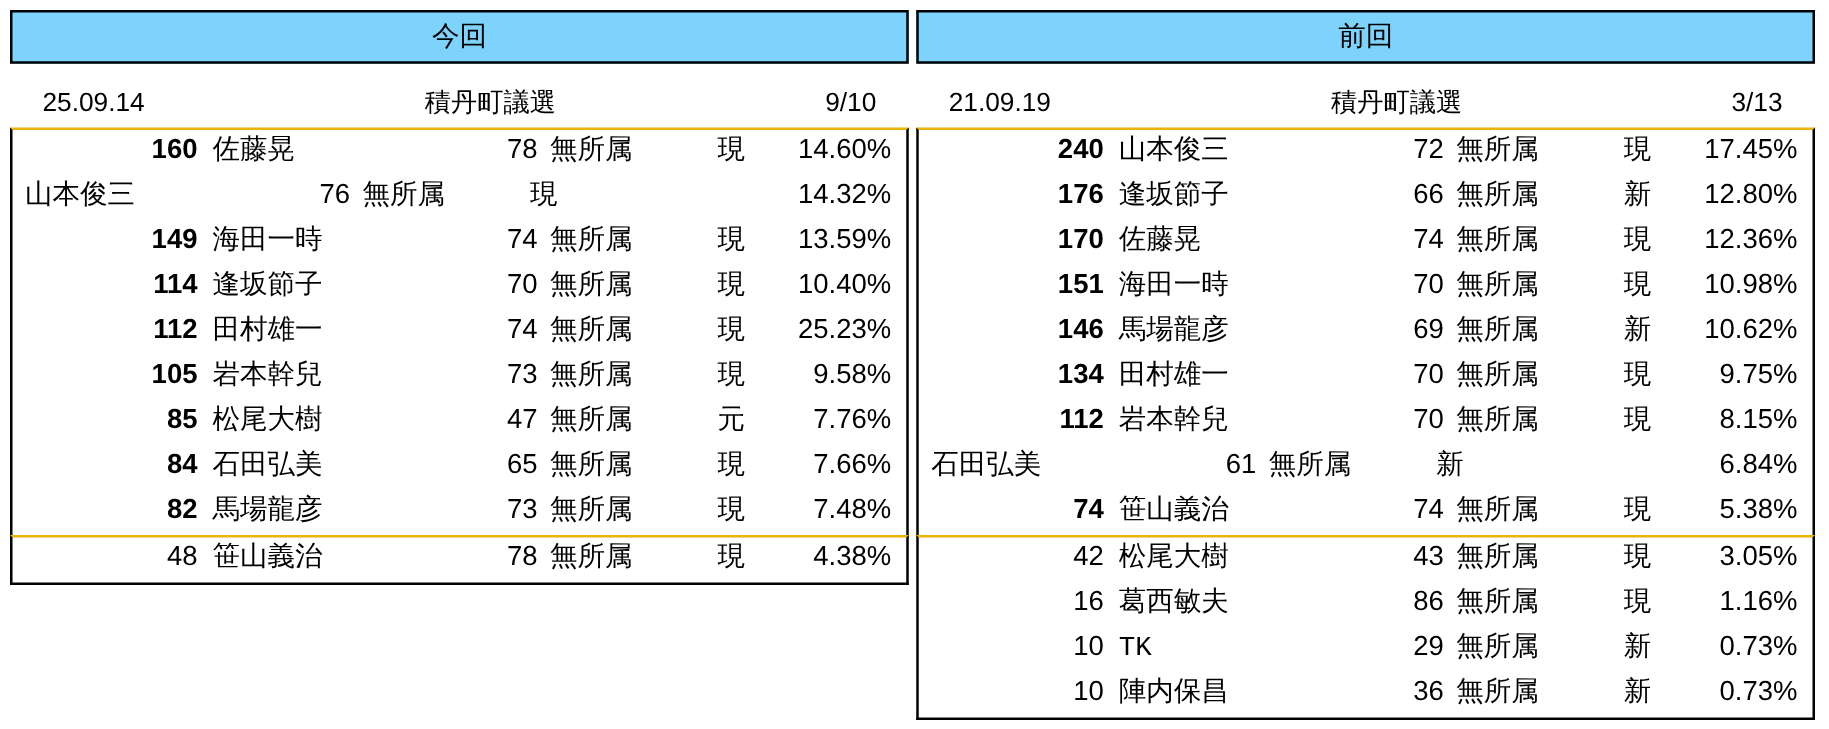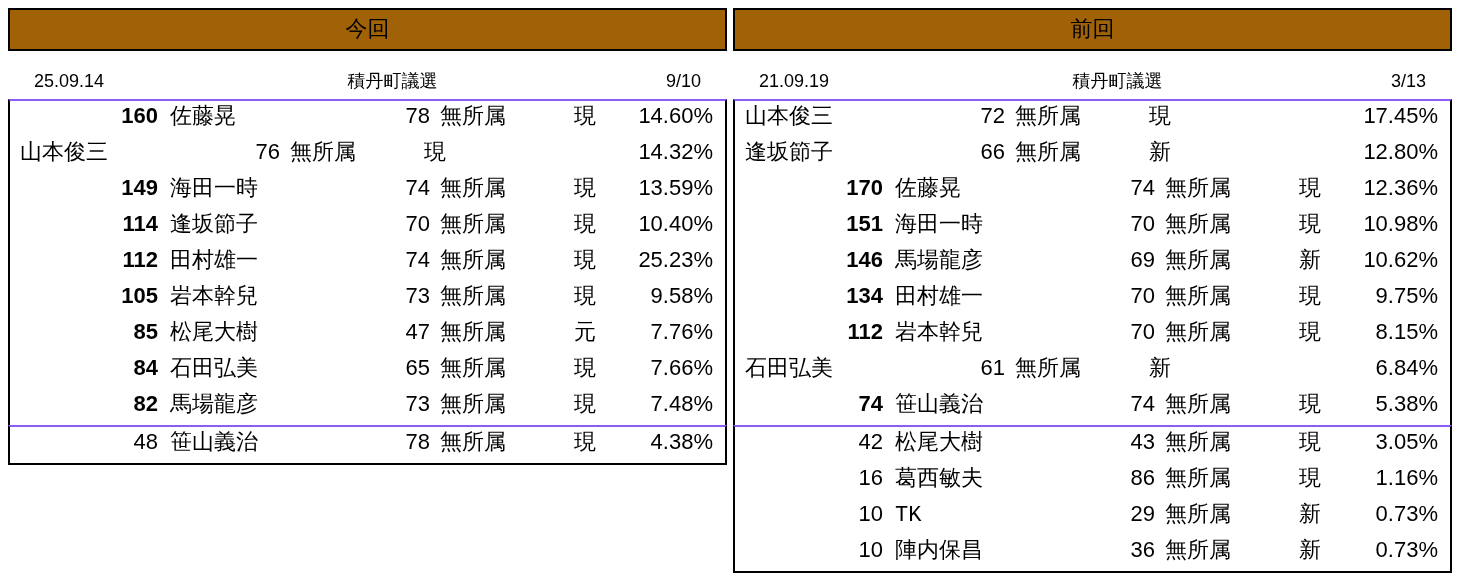--- a/index.html
+++ b/index.html
@@ -32,27 +32,27 @@
     width: 719px;
     box-sizing: border-box;
   }
   .col-title {
     border: 2px solid #000;
     text-align: center;
     font-size: 22px;
     line-height: 1;
     padding: 8px 0 9px 0;
     box-sizing: border-box;
-    background: #a16207;
+    background: #7dd3fc;
   }
   .meta {
     display: flex;
     flex-direction: row;
     align-items: baseline;
-    font-size: 18px;
+    font-size: 21px;
     padding: 10px 4px 6px 4px;
     box-sizing: border-box;
   }
   .meta .date {
     width: 27%;
     text-align: left;
     padding-left: 22px;
     box-sizing: border-box;
   }
   .meta .name {
@@ -65,21 +65,21 @@
     padding-right: 22px;
     box-sizing: border-box;
     margin-top: 10px;
   }
   .table-wrap {
     position: relative;
   }
   .rows {
     border-left: 2px solid #000;
     border-right: 2px solid #000;
-    border-top: 2px solid #8b5cf6;
+    border-top: 2px solid #eab308;
     box-sizing: border-box;
   }
   .rows.has-bottom {
     border-bottom: 2px solid #000;
   }
   .row {
     display: flex;
     flex-direction: row;
     align-items: baseline;
     font-size: 22px;
@@ -229,27 +229,29 @@
     <div class="col">
       <div class="col-title">前回</div>
       <div class="meta">
         <span class="date">21.09.19</span>
         <span class="name">積丹町議選</span>
         <span class="seats">3/13</span>
       </div>
       <div class="table-wrap">
         <div class="rows" id="right-elected">
             <div class="row elected">
+              <span class="votes">240</span>
               <span class="cname">山本俊三</span>
               <span class="age">72</span>
               <span class="party">無所属</span>
               <span class="status">現</span>
               <span class="share">17.45%</span>
             </div>
             <div class="row elected">
+              <span class="votes">176</span>
               <span class="cname">逢坂節子</span>
               <span class="age">66</span>
               <span class="party">無所属</span>
               <span class="status">新</span>
               <span class="share">12.80%</span>
             </div>
             <div class="row elected">
               <span class="votes">170</span>
               <span class="cname">佐藤晃</span>
               <span class="age">74</span>

